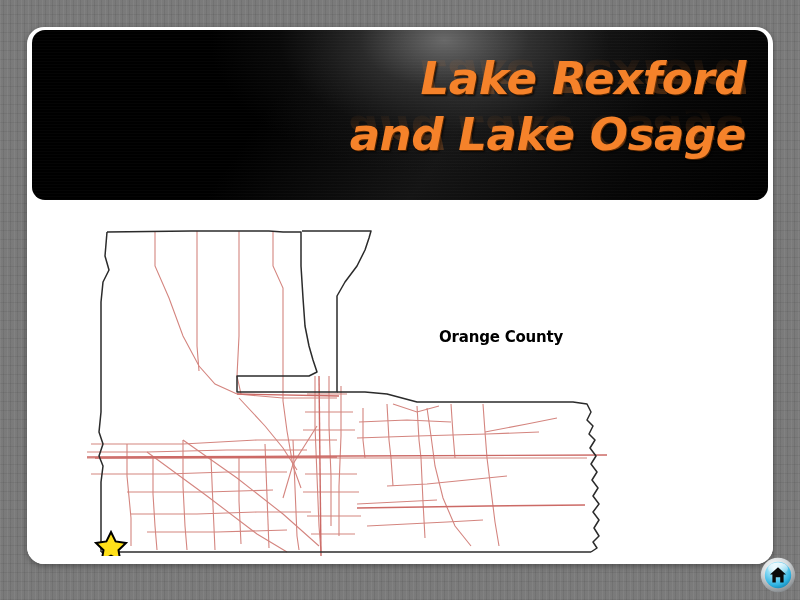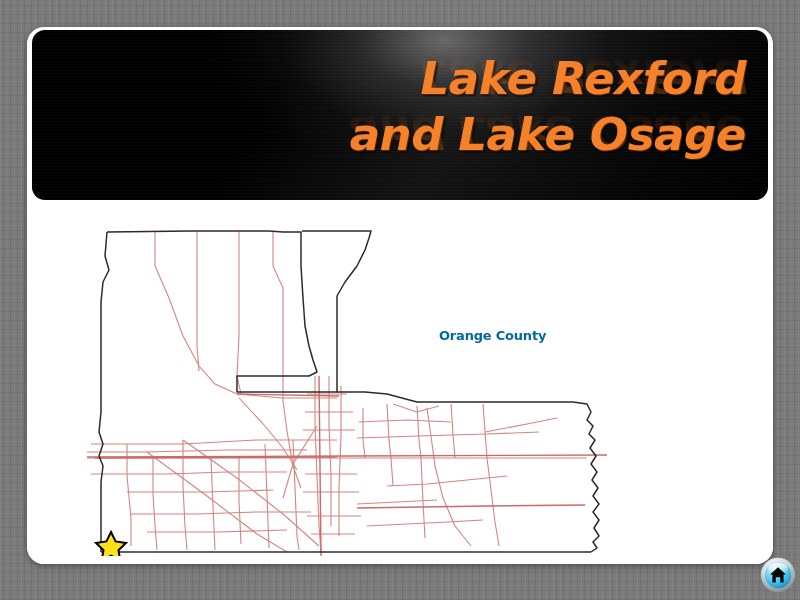--- a/index.html
+++ b/index.html
@@ -150,23 +150,23 @@
     top: 24px;
     width: 520px;
     height: 330px;
   }
 
   #map-caption {
     position: absolute;
     left: 412px;
     top: 126px;
     font-family: "DejaVu Sans", sans-serif;
-    font-size: 13px;
+    font-size: 15px;
     font-weight: bold;
-    color: #0369a1;
+    color: #000000;
     letter-spacing: -0.2px;
     white-space: nowrap;
   }
 
   
   #home-button {
     position: absolute;
     left: 760px;
     top: 557px;
     width: 36px;

